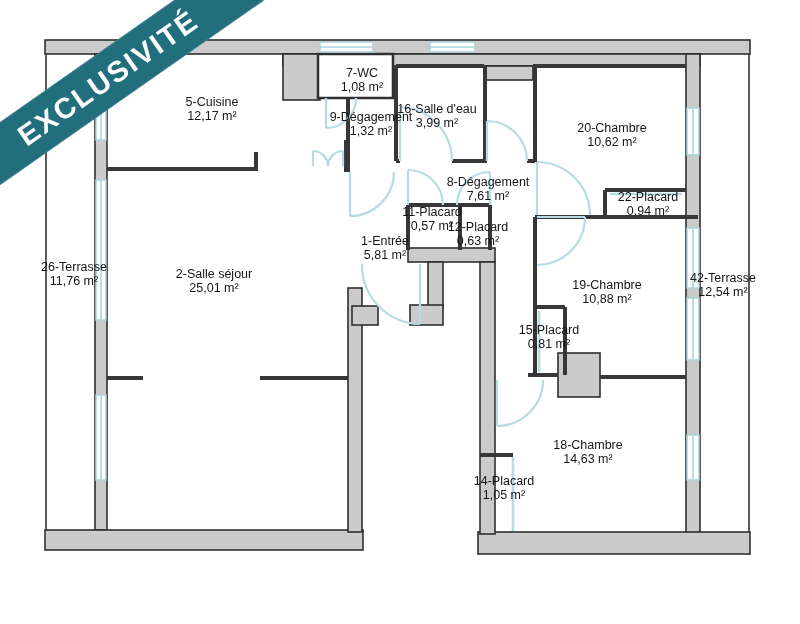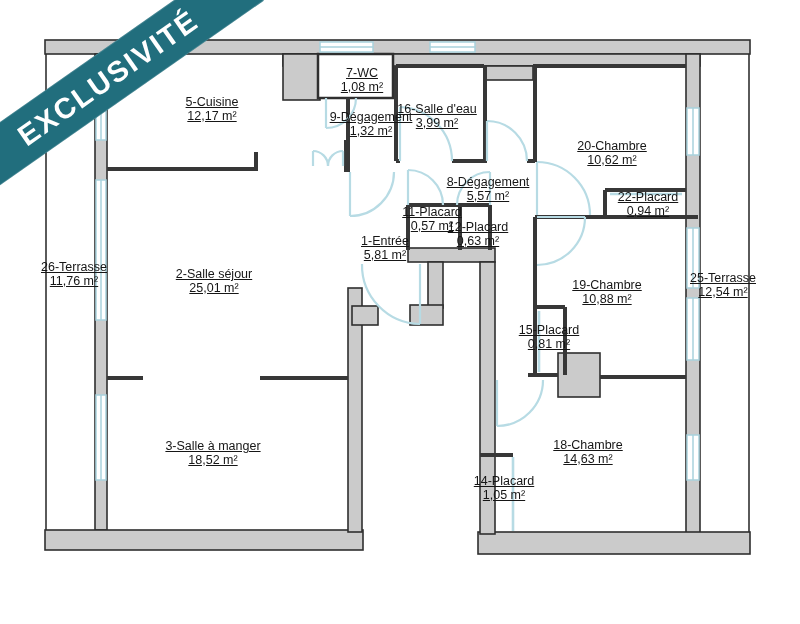--- a/index.html
+++ b/index.html
@@ -1,21 +1,21 @@
 <!DOCTYPE html>
 <html><head>
 <meta charset="utf-8">
 <style>
   html,body{margin:0;padding:0;background:#ffffff;}
   .stage{position:relative;width:800px;height:624px;background:#ffffff;overflow:hidden;
          font-family:"Liberation Sans", sans-serif;}
   .plan-svg{position:absolute;left:0;top:0;}
   .room-label{position:absolute;transform:translateX(-50%);text-align:center;
               color:#161616;font-size:12.5px;line-height:13.5px;white-space:nowrap;}
-  .room-label .nm, .room-label .ar{display:block;text-decoration:underline;}
+  .room-label .nm, .room-label .ar{display:block;}
   .banner{position:absolute;left:-64px;top:52px;width:344px;height:52px;
           background:#216e7d;color:#ffffff;display:flex;align-items:center;justify-content:center;
           font-size:29px;font-weight:bold;letter-spacing:2px;
           transform:rotate(-35deg);box-shadow:0 0 0 1px rgba(255,255,255,0.15) inset;}
 </style>
 </head>
 <body>
 
 <div class="stage">
 
@@ -148,31 +148,31 @@
       <span class="ar">12,17 m²</span>
     </div>
   <div class="room-label" style="left:371px;top:111px">
       <span class="nm">9-Dégagement</span>
       <span class="ar">1,32 m²</span>
     </div>
   <div class="room-label" style="left:437px;top:103px">
       <span class="nm">16-Salle d'eau</span>
       <span class="ar">3,99 m²</span>
     </div>
-  <div class="room-label" style="left:612px;top:140px">
+  <div class="room-label" style="left:612px;top:122px">
       <span class="nm">20-Chambre</span>
       <span class="ar">10,62 m²</span>
     </div>
   <div class="room-label" style="left:648px;top:191px">
       <span class="nm">22-Placard</span>
       <span class="ar">0,94 m²</span>
     </div>
   <div class="room-label" style="left:488px;top:176px">
       <span class="nm">8-Dégagement</span>
-      <span class="ar">5,57 m²</span>
+      <span class="ar">7,61 m²</span>
     </div>
   <div class="room-label" style="left:432px;top:206px">
       <span class="nm">11-Placard</span>
       <span class="ar">0,57 m²</span>
     </div>
   <div class="room-label" style="left:385px;top:235px">
       <span class="nm">1-Entrée</span>
       <span class="ar">5,81 m²</span>
     </div>
   <div class="room-label" style="left:478px;top:221px">
@@ -181,35 +181,31 @@
     </div>
   <div class="room-label" style="left:74px;top:261px">
       <span class="nm">26-Terrasse</span>
       <span class="ar">11,76 m²</span>
     </div>
   <div class="room-label" style="left:214px;top:268px">
       <span class="nm">2-Salle séjour</span>
       <span class="ar">25,01 m²</span>
     </div>
   <div class="room-label" style="left:723px;top:272px">
-      <span class="nm">25-Terrasse</span>
+      <span class="nm">42-Terrasse</span>
       <span class="ar">12,54 m²</span>
     </div>
   <div class="room-label" style="left:607px;top:279px">
       <span class="nm">19-Chambre</span>
       <span class="ar">10,88 m²</span>
     </div>
   <div class="room-label" style="left:549px;top:324px">
       <span class="nm">15-Placard</span>
       <span class="ar">0,81 m²</span>
     </div>
-  <div class="room-label" style="left:213px;top:440px">
-      <span class="nm">3-Salle à manger</span>
-      <span class="ar">18,52 m²</span>
-    </div>
   <div class="room-label" style="left:588px;top:439px">
       <span class="nm">18-Chambre</span>
       <span class="ar">14,63 m²</span>
     </div>
   <div class="room-label" style="left:504px;top:475px">
       <span class="nm">14-Placard</span>
       <span class="ar">1,05 m²</span>
     </div>
 
   <div class="banner">

